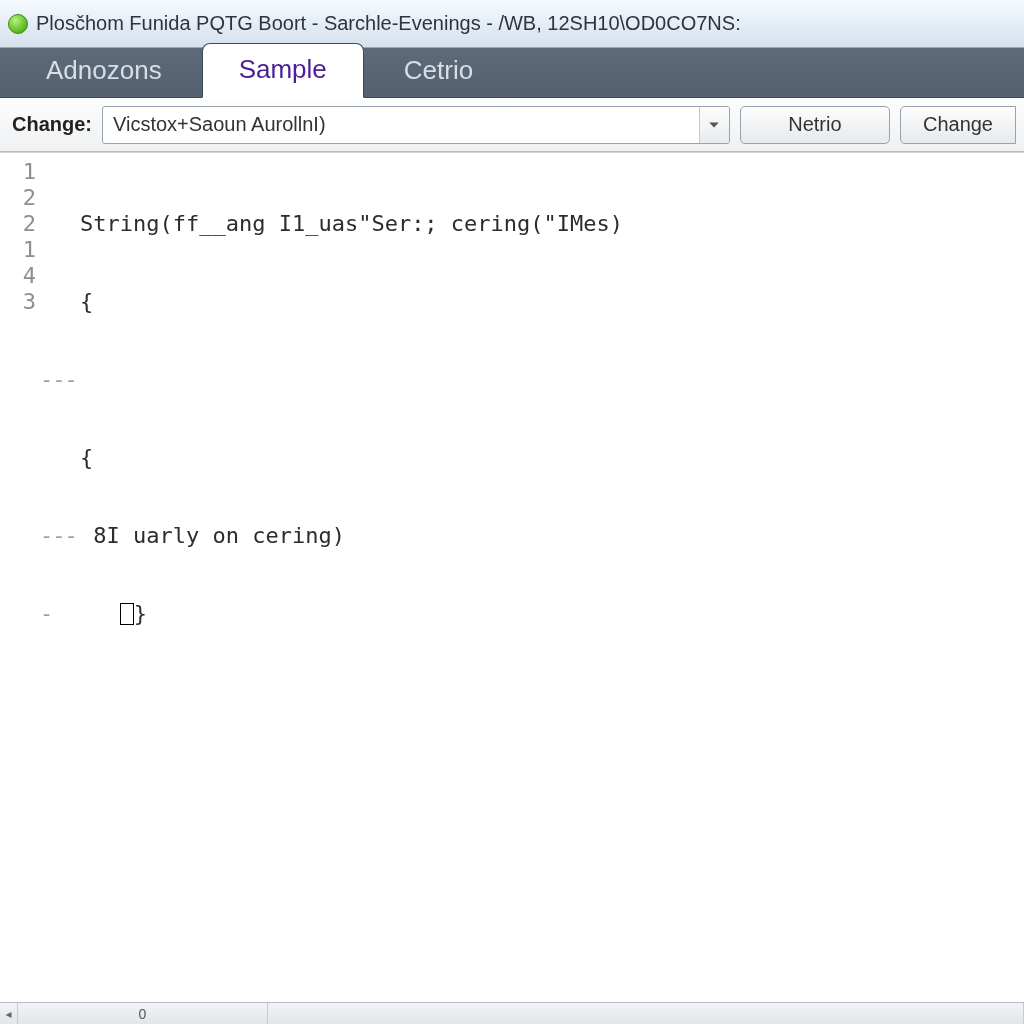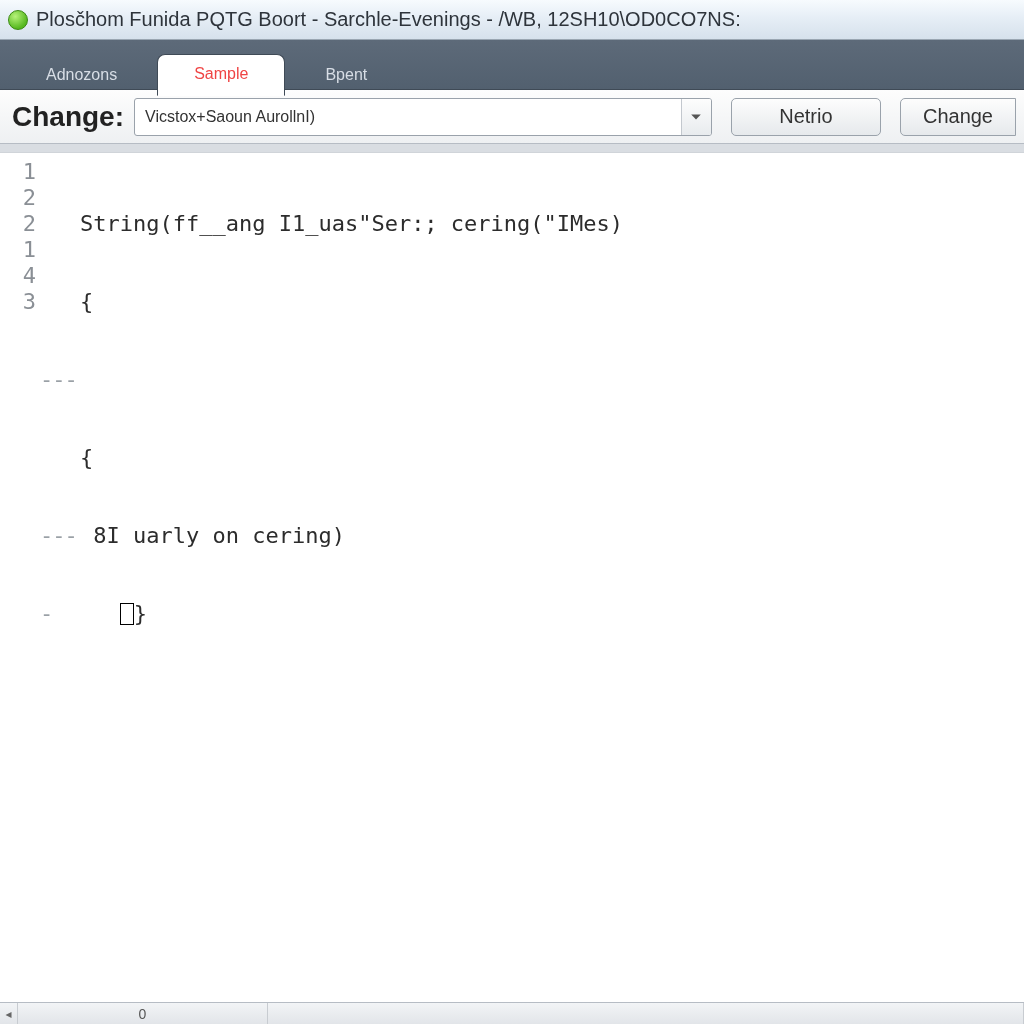--- a/index.html
+++ b/index.html
@@ -4,21 +4,21 @@
 <style>
   * { box-sizing: border-box; margin: 0; padding: 0; }
   html, body {
     width: 1024px; height: 1024px;
     font-family: "Segoe UI", Tahoma, Arial, sans-serif;
     background: #d9dde2;
     overflow: hidden;
   }
   
   .titlebar {
-    height: 40px;
+    height: 48px;
     background: linear-gradient(to bottom, #f7fbfe 0%, #e6eef6 45%, #d6e1ec 100%);
     border-bottom: 1px solid #9aa6b2;
     display: flex; align-items: center;
     padding: 0 8px;
     gap: 8px;
   }
   .app-icon {
     width: 20px; height: 20px; border-radius: 50%;
     background: radial-gradient(circle at 35% 30%, #b6f27a, #56b81f 70%);
     border: 1px solid #3a8a12;
@@ -31,76 +31,75 @@
   
   .tabstrip {
     height: 50px;
     background: linear-gradient(to bottom, #5d6a79 0%, #52606f 100%);
     display: flex; align-items: flex-end;
     padding: 0 10px 0 10px;
     border-bottom: 1px solid #3f4a56;
   }
   .tab {
     padding: 10px 36px 12px 36px;
-    font-size: 16px;
+    font-size: 26px;
     color: #d8dee6;
     border-top-left-radius: 8px; border-top-right-radius: 8px;
     cursor: default;
     margin-right: 4px;
     position: relative;
-    top: 7px;
+    top: 1px;
   }
   .tab.active {
     background: #ffffff;
-    color: #ef4444;
+    color: #4c1d95;
     border: 1px solid #3f4a56;
     border-bottom: 1px solid #ffffff;
   }
   
   .toolbar {
     height: 54px;
     background: linear-gradient(to bottom,#fdfdfd,#eef0f2);
     border-bottom: 1px solid #b6bcc4;
     display: flex; align-items: center;
     padding: 0 8px; gap: 10px;
   }
   .toolbar-label {
-    font-size: 28px; font-weight: 600; color: #222;
+    font-size: 20px; font-weight: 600; color: #222;
     padding-left: 4px;
   }
   .combo {
     flex: 1;
     display: flex;
     height: 38px;
     border: 1px solid #9aa2ab;
     border-radius: 3px;
     background: #ffffff;
     overflow: hidden;
   }
   .combo input {
     flex: 1; border: none; outline: none;
-    font-size: 16px; padding: 0 10px;
+    font-size: 20px; padding: 0 10px;
     font-family: inherit; color: #333;
     background: transparent;
   }
   .combo .arrow {
     width: 30px; border-left: 1px solid #c3c8ce;
     display: flex; align-items: center; justify-content: center;
     background: linear-gradient(to bottom,#fdfdfd,#e8ebee);
   }
   .combo .arrow svg { width: 12px; height: 12px; fill: #555; }
   .btn {
     min-width: 150px; height: 38px;
     padding: 0 22px;
     border: 1px solid #9aa2ab; border-radius: 5px;
     background: linear-gradient(to bottom,#fdfdfd,#e6e9ec);
     font-size: 20px; color: #333;
     display: flex; align-items: center; justify-content: center;
     cursor: default;
-    margin-left: 9px;
   }
   .btn.cut { min-width: 110px; border-top-right-radius:0; border-bottom-right-radius:0; }
   
   .editor-wrap {
     position: absolute;
     top: 152px; left: 0; right: 0; bottom: 22px;
     background: #ffffff;
     border-top: 1px solid #d0d4d9;
     display: flex;
   }
@@ -159,21 +158,21 @@
 <body>
 
 <div class="titlebar">
   <div class="app-icon"></div>
   <div class="title-text">Plosčhom Funida PQTG Boort - Sarchle-Evenings - /WB, 12SH10\OD0CO7NS:</div>
 </div>
 
 <div class="tabstrip">
   <div class="tab">Adnozons</div>
   <div class="tab active">Sample</div>
-  <div class="tab">Bpent</div>
+  <div class="tab">Cetrio</div>
 </div>
 
 <div class="toolbar">
   <span class="toolbar-label">Change:</span>
   <div class="combo">
     <input type="text" value="Vicstox+Saoun AurollnI)" style="">
     <div class="arrow">
       <svg viewBox="0 0 10 10">
           <path d="M1 3 L5 7 L9 3 Z"></path>
         </svg>

